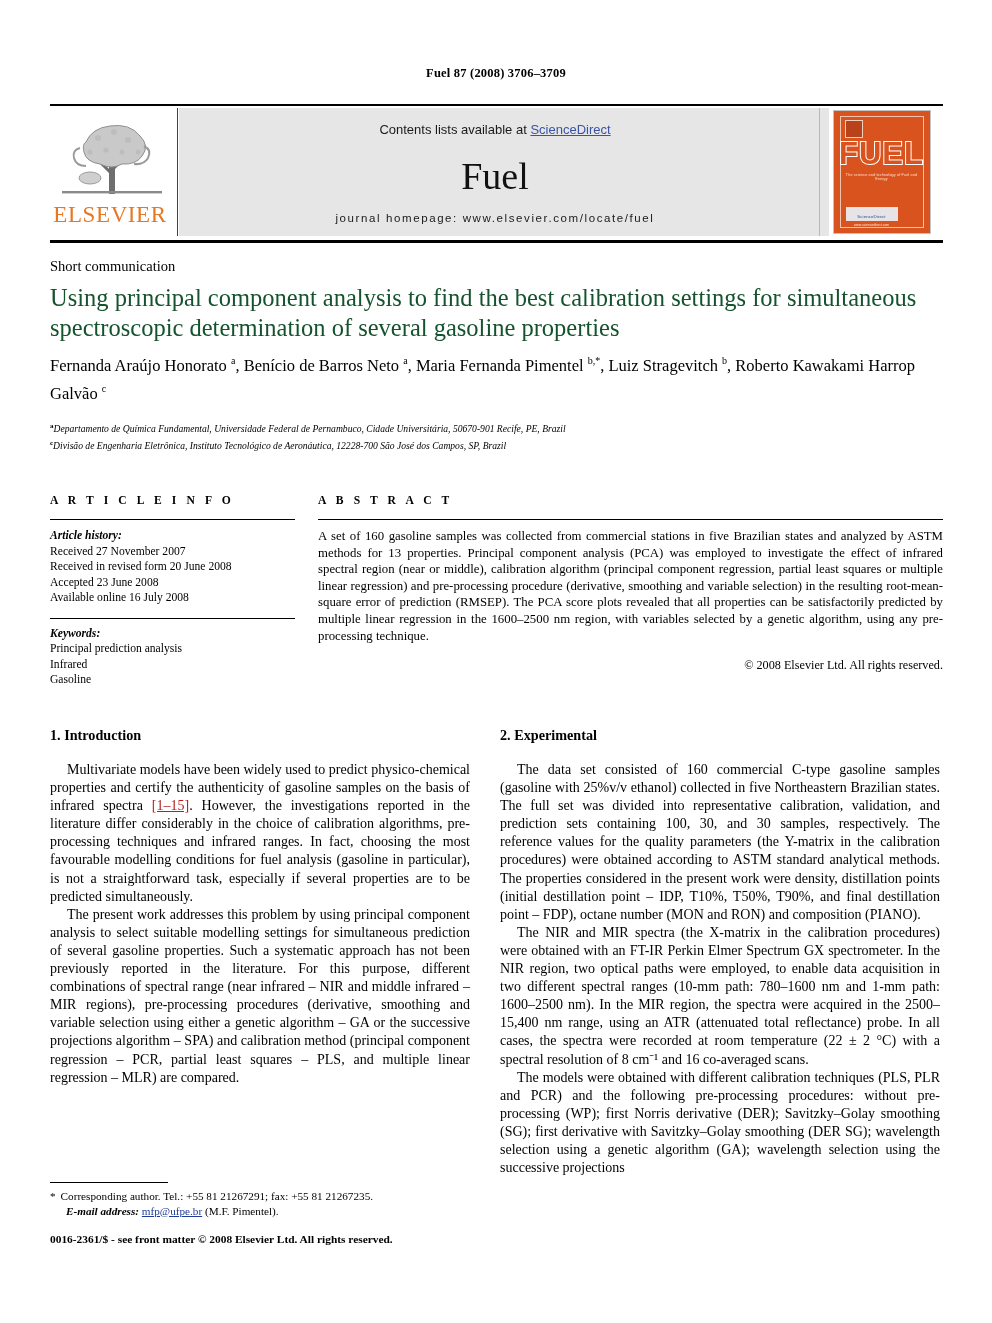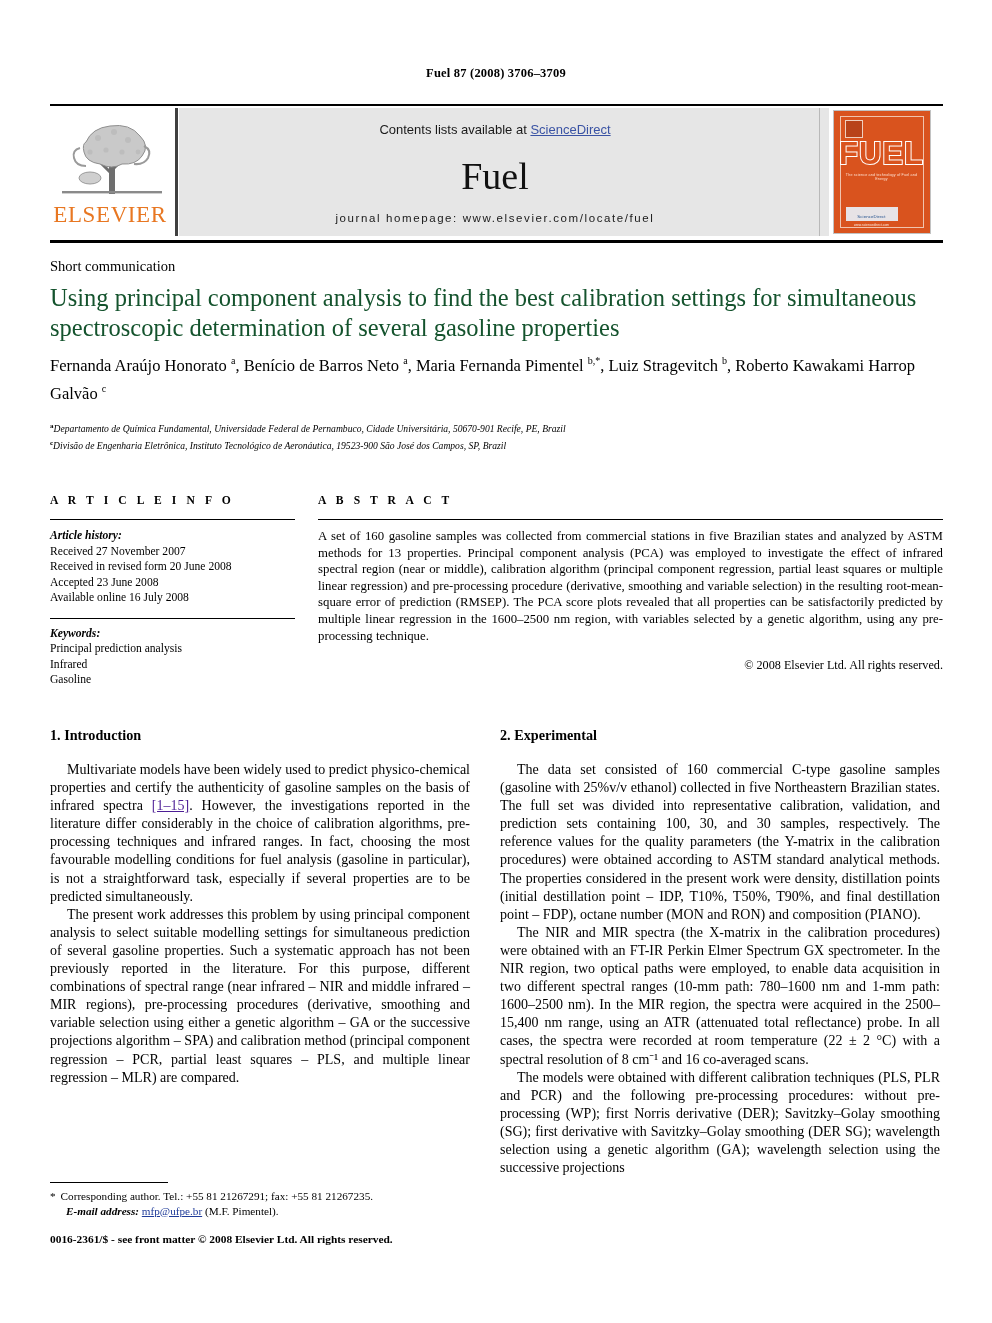--- a/index.html
+++ b/index.html
@@ -59,21 +59,21 @@
     height: 3px;
     background: #000;
   }
 
   .elsevier-logo {
     position: absolute;
     left: 0px;
     top: 2px;
     width: 128px;
     height: 128px;
-    border-right: 3px solid #404040;
+    border-right: 1px solid #404040;
     box-sizing: border-box;
   }
   .elsevier-tree {
     position: absolute;
     left: 6px; top: 4px;
     width: 112px; height: 88px;
   }
   .elsevier-word {
     position: absolute;
     left: 0; top: 94px;
@@ -340,21 +340,21 @@
   .para {
     font-family: "Liberation Serif", serif;
     font-size: 14px;
     line-height: 18.1px;
     text-align: justify;
     text-indent: 17px;
     margin: 0;
     hyphens: none;
   }
   .para + .para { margin-top: 0; }
-  .cite { color: #4c1d95; }
+  .cite { color: #b91c1c; }
 
   
   .foot-rule {
     position: absolute;
     left: 50px;
     top: 1182px;
     width: 118px;
     height: 1px;
     background: #000;
   }
@@ -439,21 +439,21 @@
       </div>
     </div>
   </div>
 
   <div class="section-type">Short communication</div>
   <div class="title">Using principal component analysis to find the best calibration settings for simultaneous spectroscopic determination of several gasoline properties</div>
   <div class="authors">Fernanda Araújo Honorato <sup>a</sup>, Benício de Barros Neto <sup>a</sup>, Maria Fernanda Pimentel <sup>b,</sup><sup>*</sup>, Luiz Stragevitch <sup>b</sup>, Roberto Kawakami Harrop Galvão <sup>c</sup></div>
 
   <div class="affiliations">
     <div><sup>a</sup><span>Departamento de Química Fundamental, Universidade Federal de Pernambuco, Cidade Universitária, 50670-901 Recife, PE, Brazil</span></div>
-    <div><sup>c</sup><span>Divisão de Engenharia Eletrônica, Instituto Tecnológico de Aeronáutica, 19523-900 São José dos Campos, SP, Brazil</span></div>
+    <div><sup>c</sup><span>Divisão de Engenharia Eletrônica, Instituto Tecnológico de Aeronáutica, 12228-700 São José dos Campos, SP, Brazil</span></div>
   </div>
 
   <div class="info-col">
     <div class="col-head">A R T I C L E   I N F O</div>
     <div class="hr-thin"></div>
     <div class="meta-label">Article history:</div>
     <div class="meta-line">Received 27 November 2007</div>
     <div class="meta-line">Received in revised form 20 June 2008</div>
     <div class="meta-line">Accepted 23 June 2008</div>
     <div class="meta-line">Available online 16 July 2008</div>

